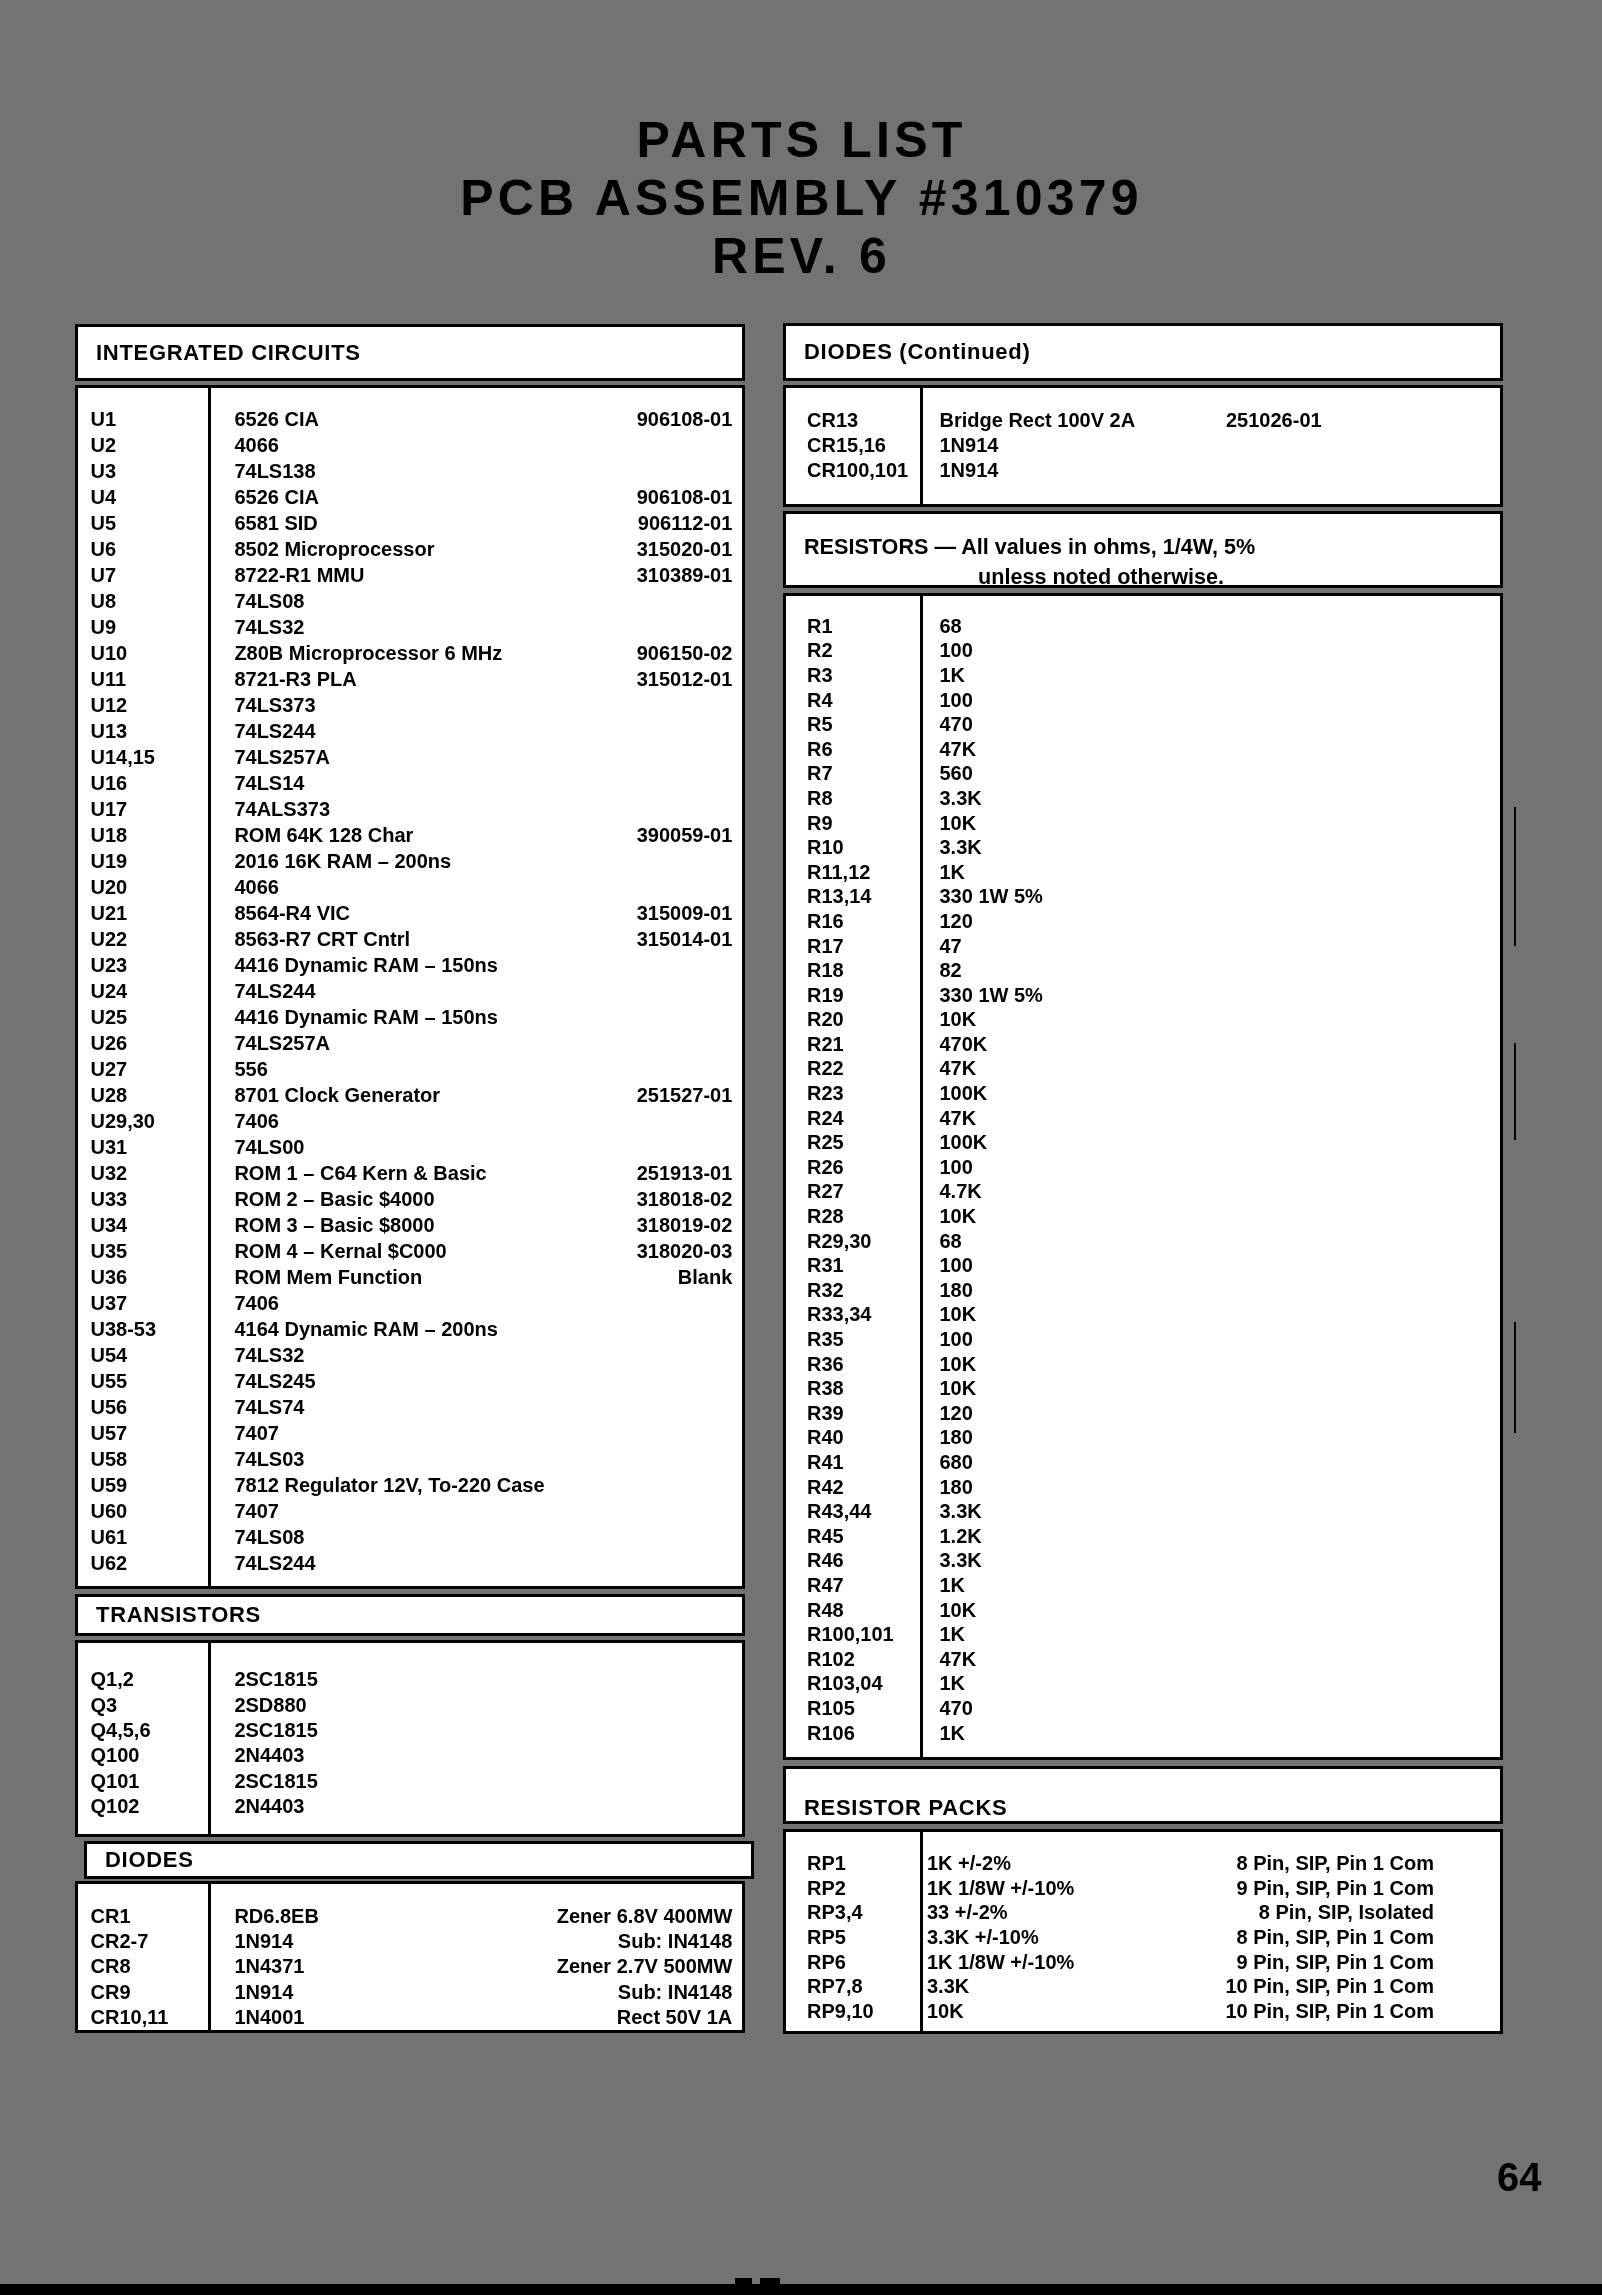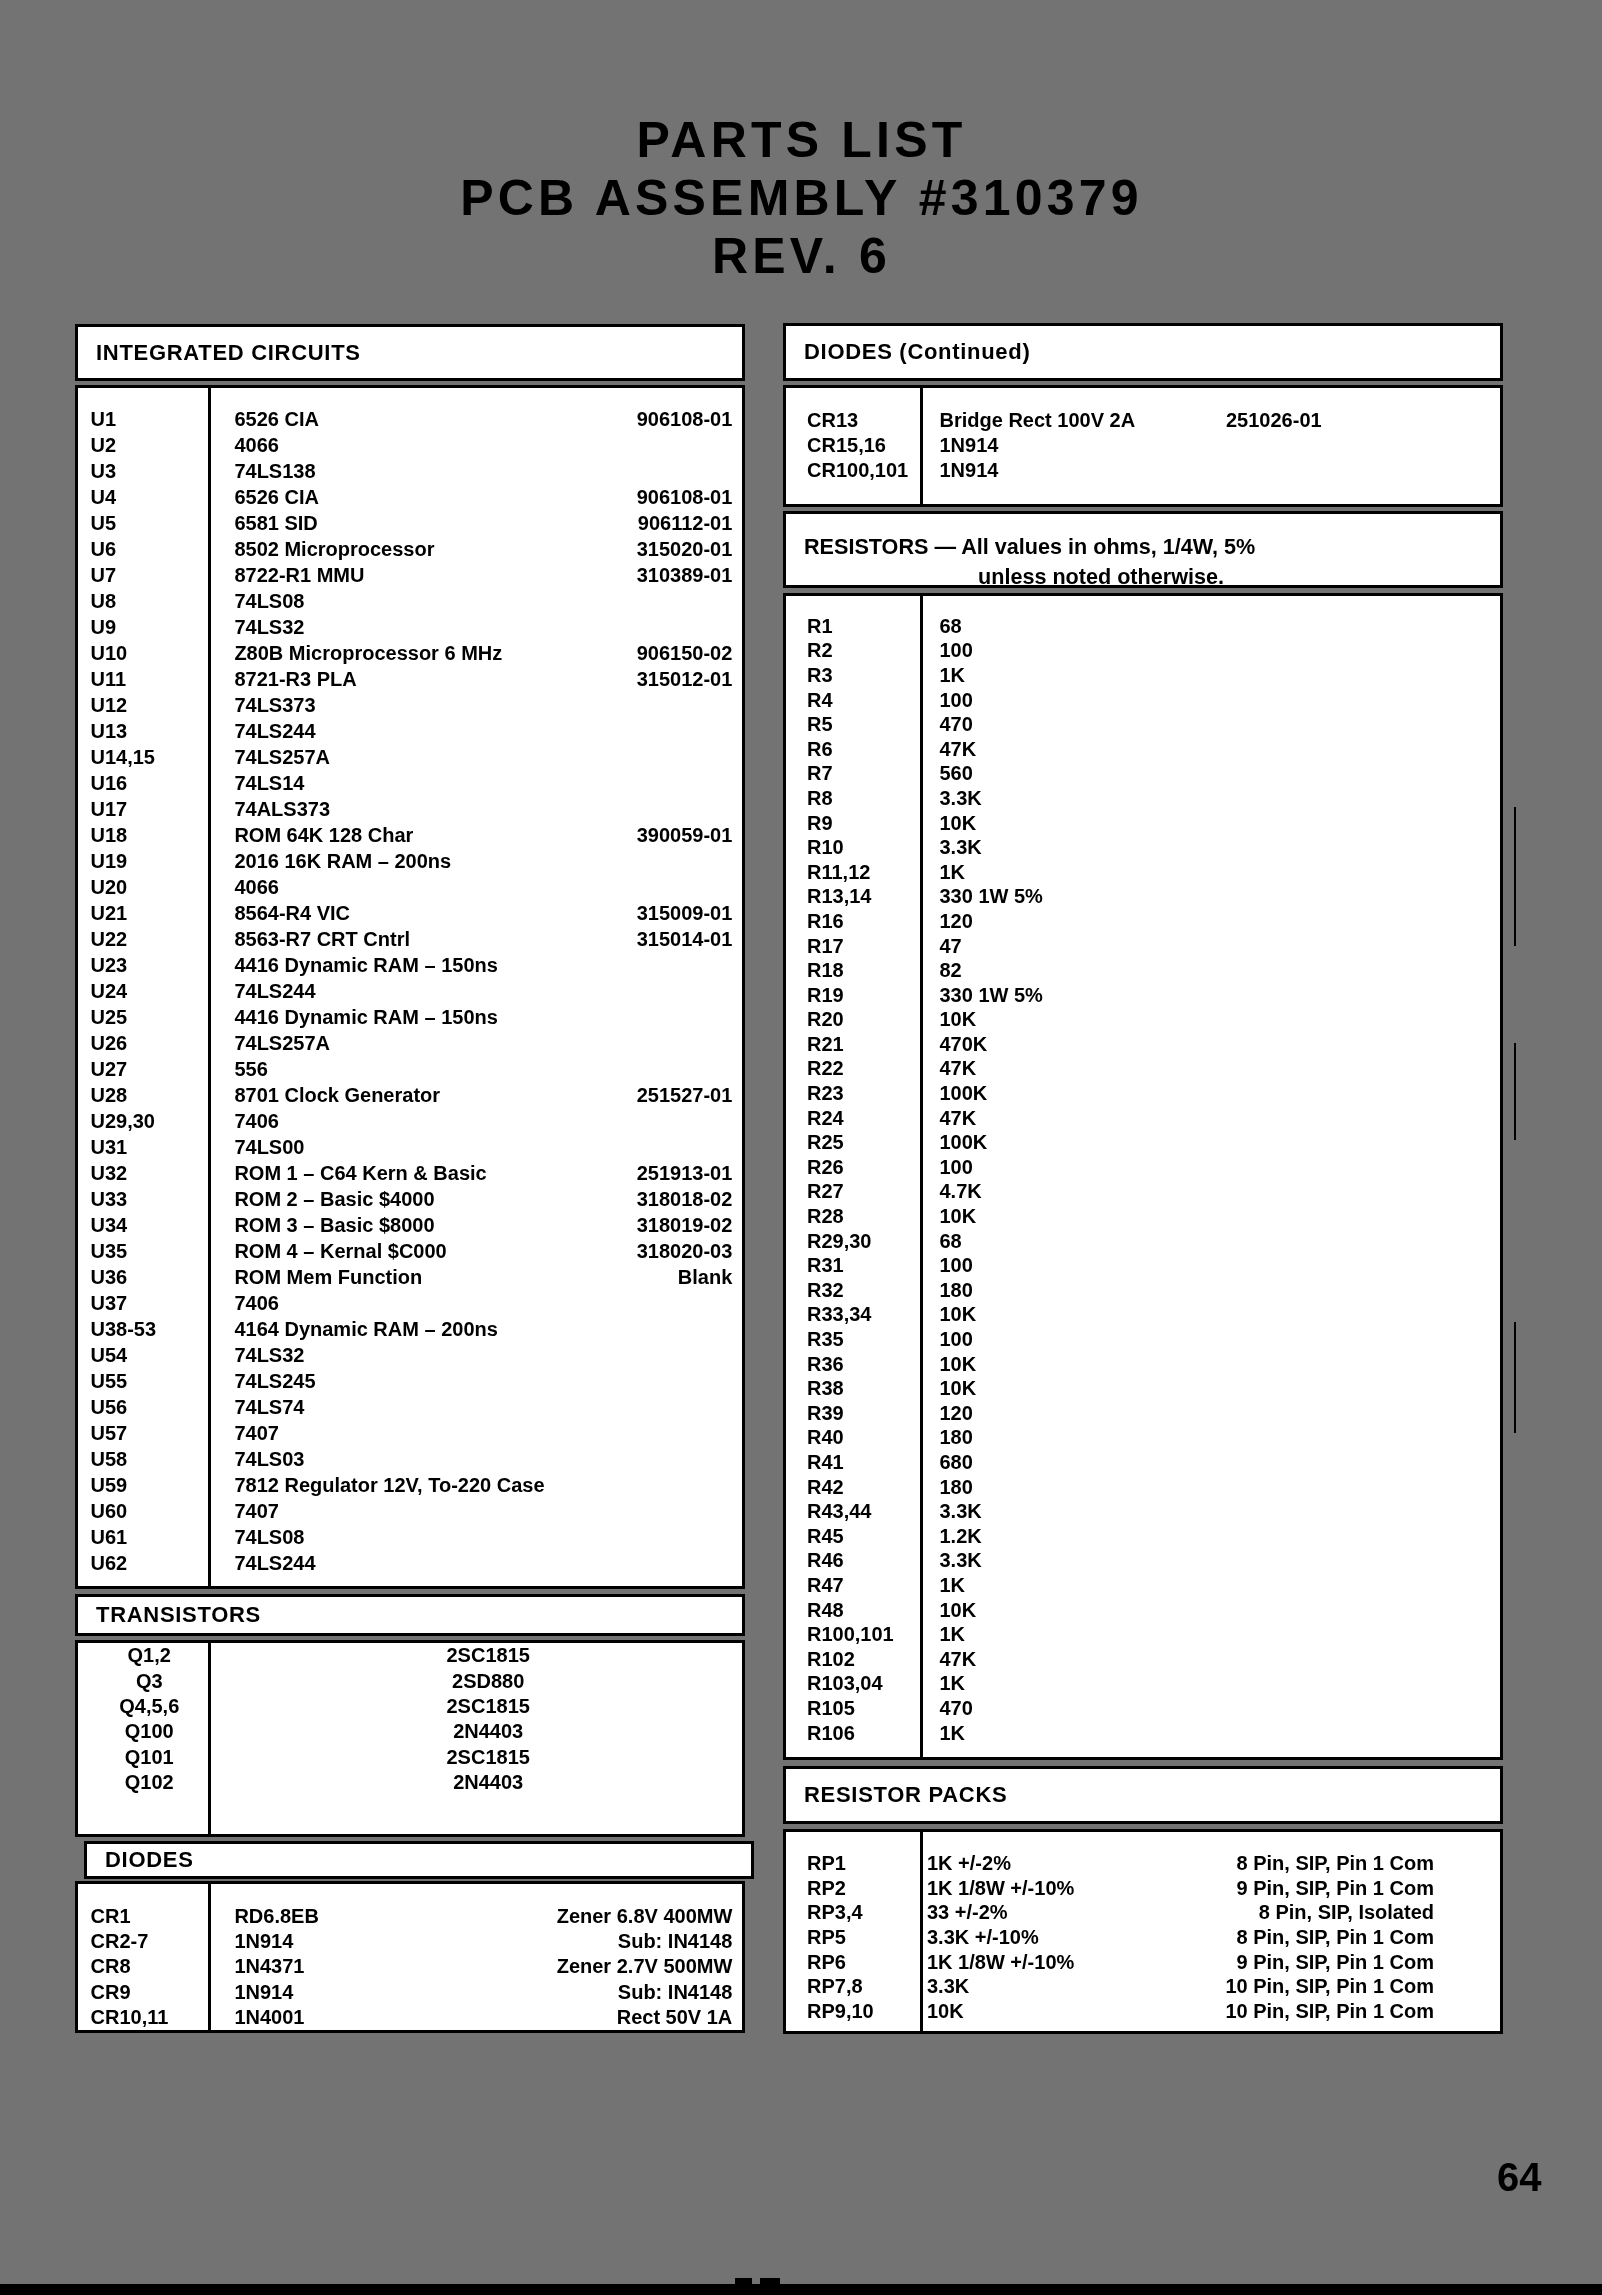--- a/index.html
+++ b/index.html
@@ -283,21 +283,21 @@
         <div class="c1">U62</div>
         <div class="c2">74LS244</div>
         <div class="c3"></div>
       </div>
       </div>
   </div>
 
   <div class="box hdr" style="left:75px;top:1594px;width:670px;height:42px;text-align:right;">
     <span>TRANSISTORS</span>
   </div>
-  <div class="box body bodyL tTR" style="left:75px;top:1640px;width:670px;height:197px;text-align:center;">
+  <div class="box body bodyL tTR" style="left:75px;top:1640px;width:670px;height:197px;padding-top:24px;">
     <div>
 
     <div class="row">
         <div class="c1">Q1,2</div>
         <div class="c2">2SC1815</div>
       </div>
         <div class="row">
         <div class="c1">Q3</div>
         <div class="c2">2SD880</div>
       </div>
@@ -567,21 +567,21 @@
         <div class="c1">R105</div>
         <div class="c2">470</div>
       </div>
         <div class="row">
         <div class="c1">R106</div>
         <div class="c2">1K</div>
       </div>
       </div>
   </div>
 
-  <div class="box hdr" style="left:783px;top:1766px;width:720px;height:58px;">
+  <div class="box hdr" style="left:783px;top:1766px;width:720px;height:58px;align-items:flex-end;">
     <span>RESISTOR PACKS</span>
   </div>
   <div class="box body bodyR tRP" style="left:783px;top:1829px;width:720px;height:205px;padding-top:19.5px;">
     <div>
 
     <div class="row">
         <div class="c1">RP1</div>
         <div class="c2">1K +/-2%</div>
         <div class="c3">8 Pin, SIP, Pin 1 Com</div>
       </div>

